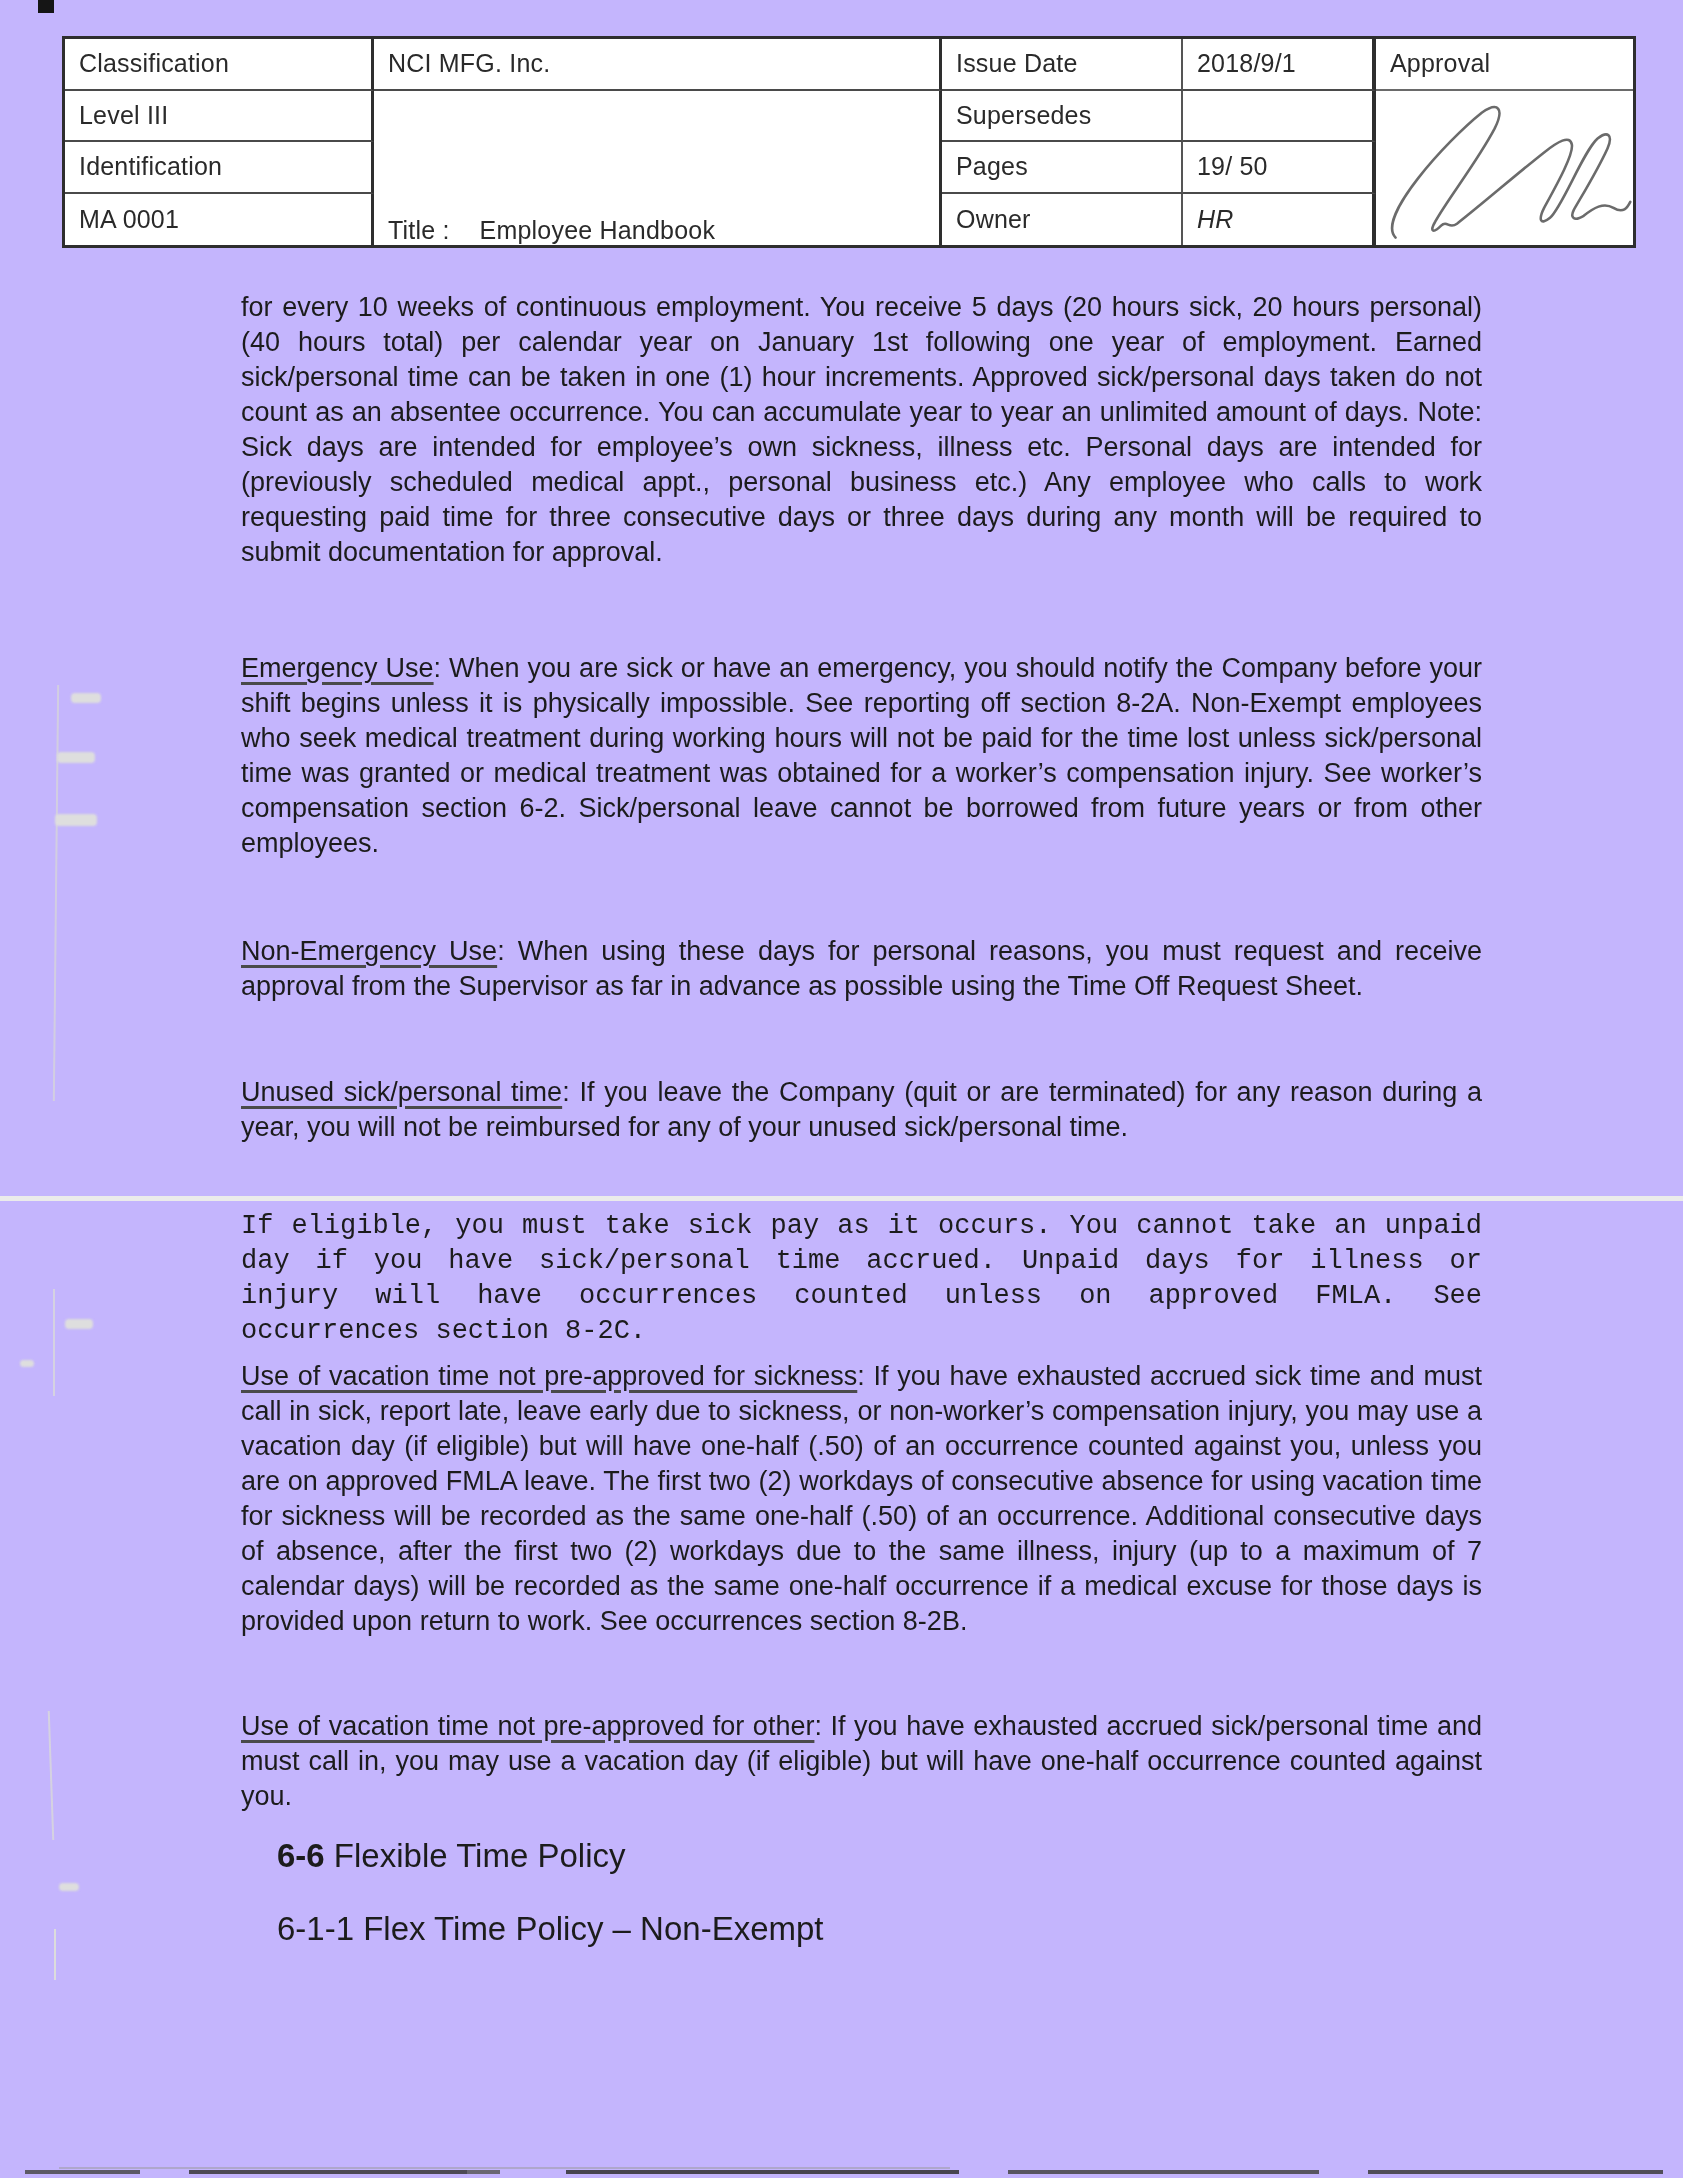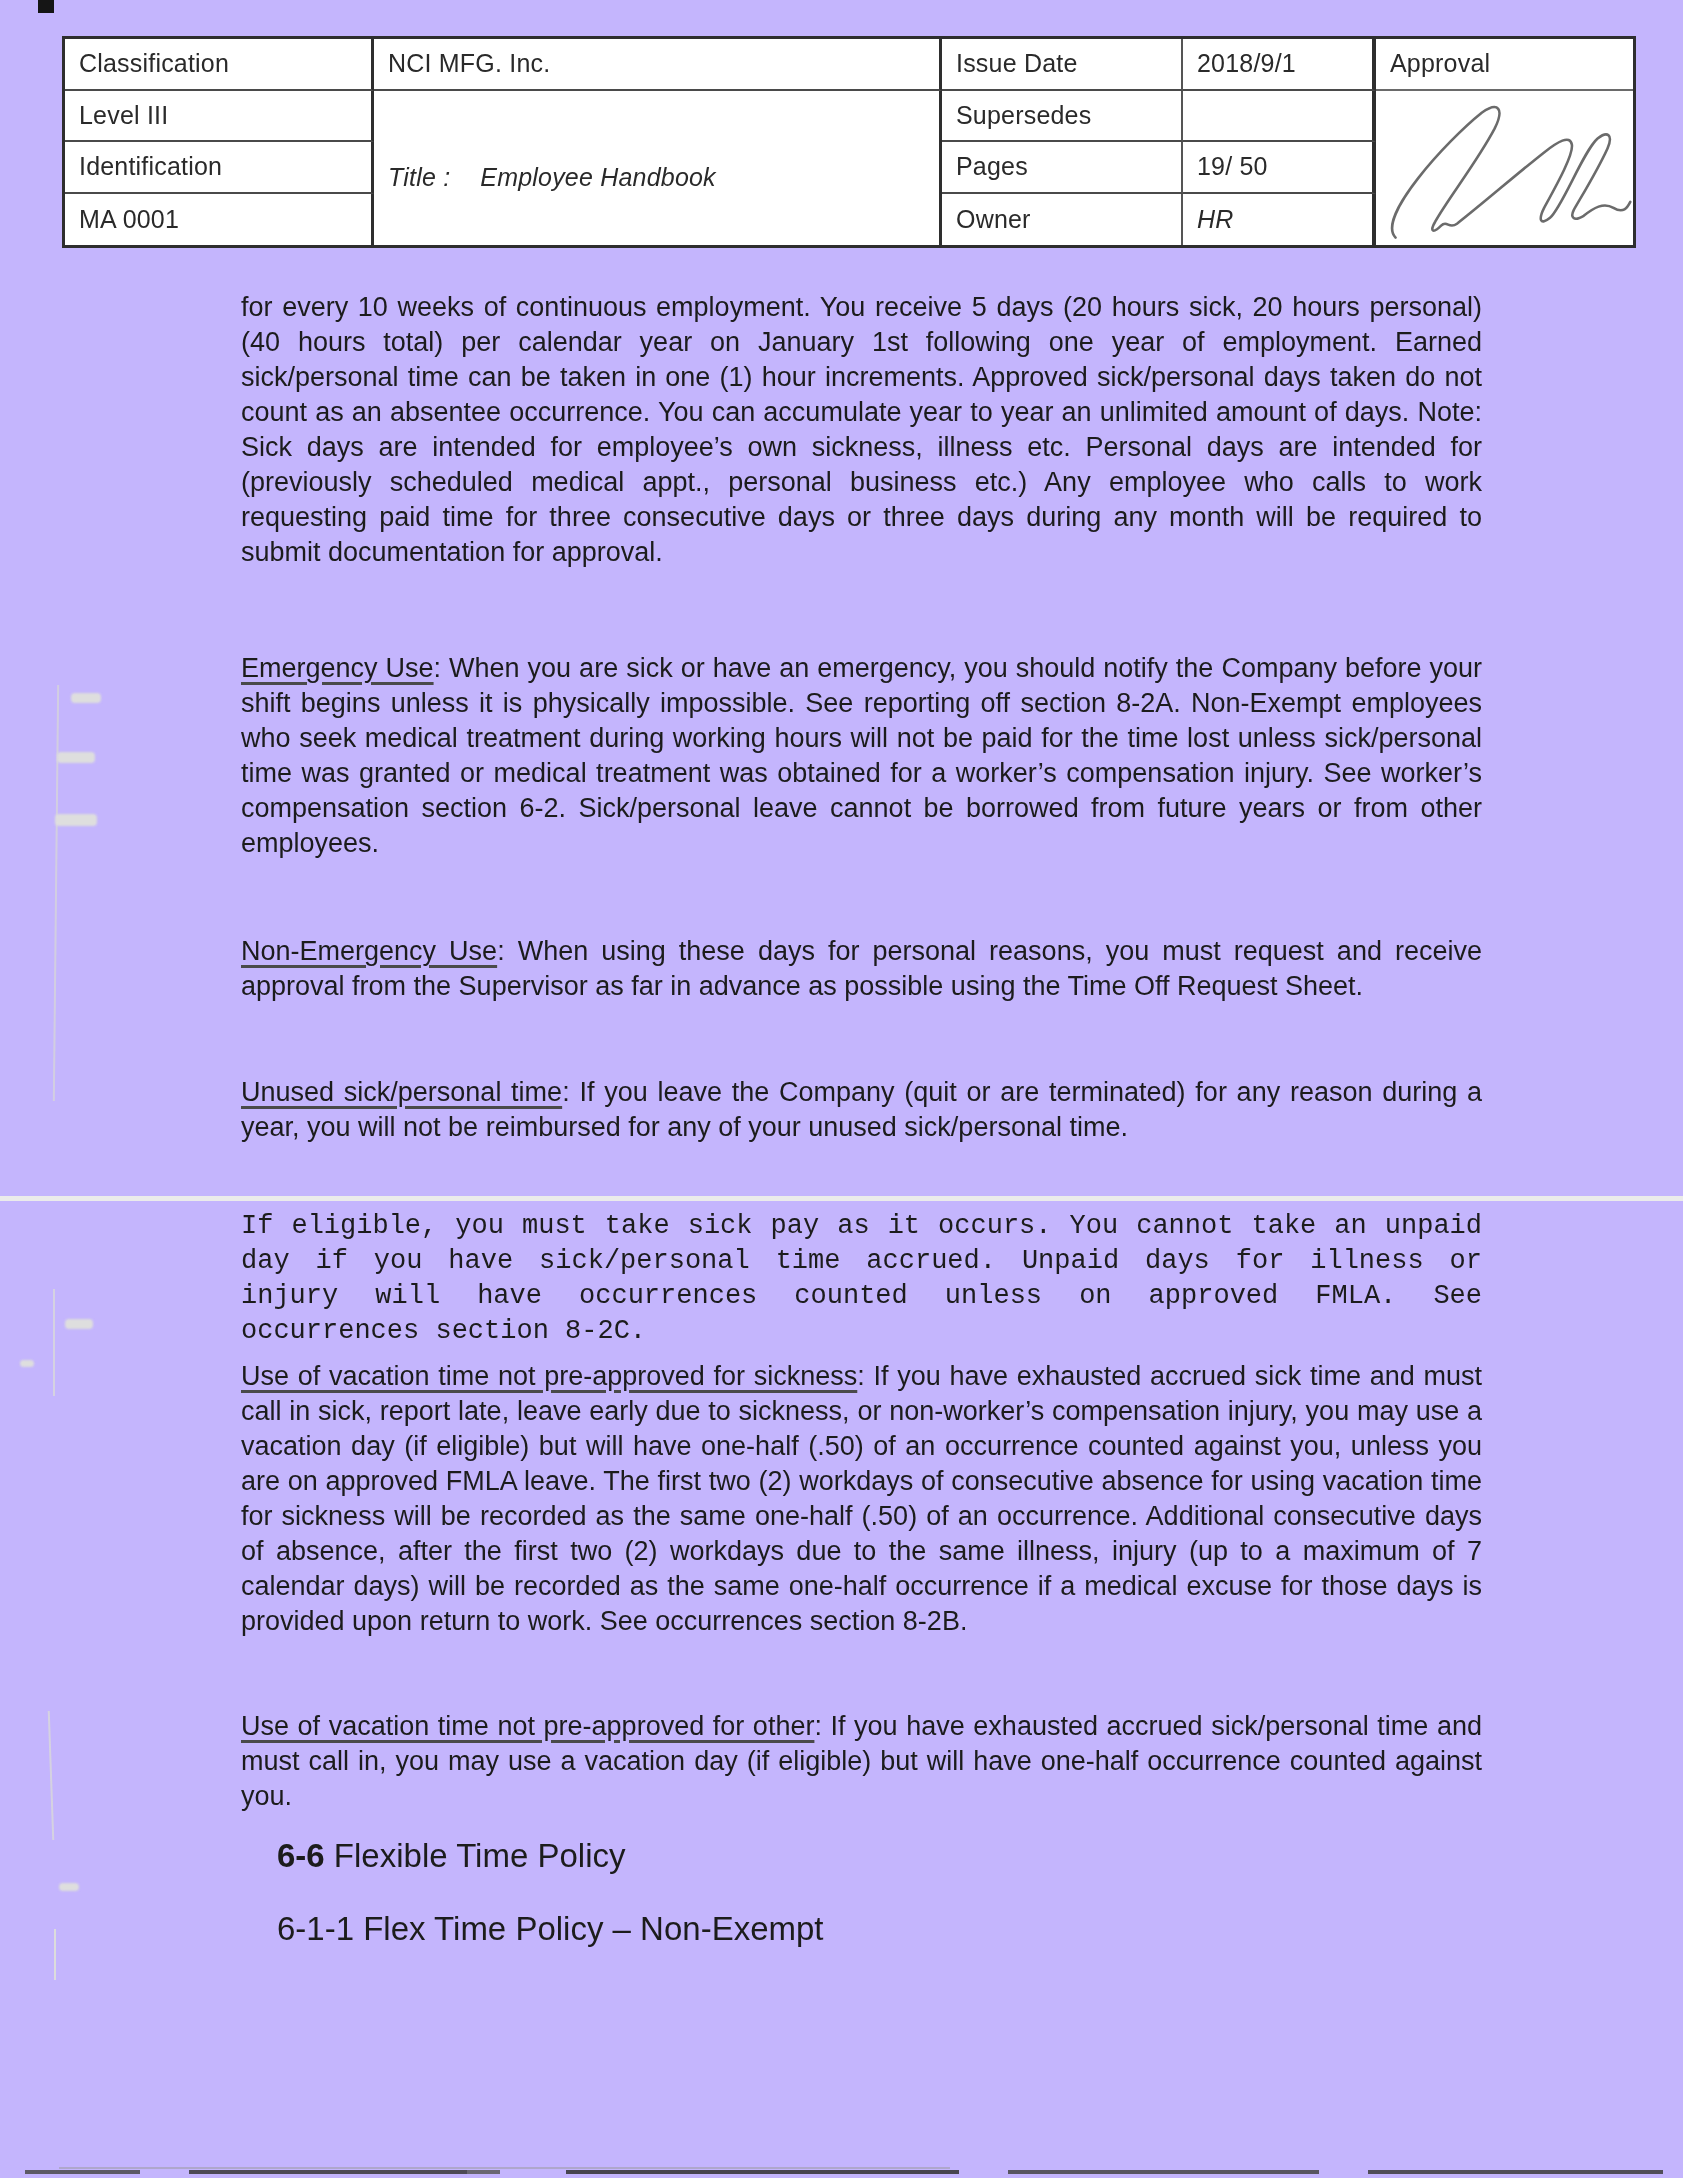--- a/index.html
+++ b/index.html
@@ -27,21 +27,21 @@
     padding-left:14px;
     font-size:25px;color:#2a2a2a;
     letter-spacing:0.2px;
     overflow:hidden;
   }
   .br-thick{border-right:3px solid #2e2e2e;}
   .br-thin{border-right:2px solid #555;}
   .br-heavy{border-right:4px solid #2e2e2e;}
   .bb{border-bottom:2px solid #4a4a4a;}
   .bb-light{border-bottom:2px solid #6a6a6a;}
-  .title-cell{grid-column:2;grid-row:2 / span 3;align-items:center;padding-top:20px;font-style:italic;}
+  .title-cell{grid-column:2;grid-row:2 / span 3;align-items:flex-end;padding-top:20px;}
   .title-cell .title-label{margin-right:30px;}
   .sig-cell{grid-column:5;grid-row:2 / span 3;padding:0;display:block;}
   .sig-cell svg{display:block;width:100%;height:100%;}
 
   
   .para{
     position:absolute;left:241px;width:1241px;
     font-size:27px;line-height:35px;
     text-align:justify;
     color:#1c1c1c;

